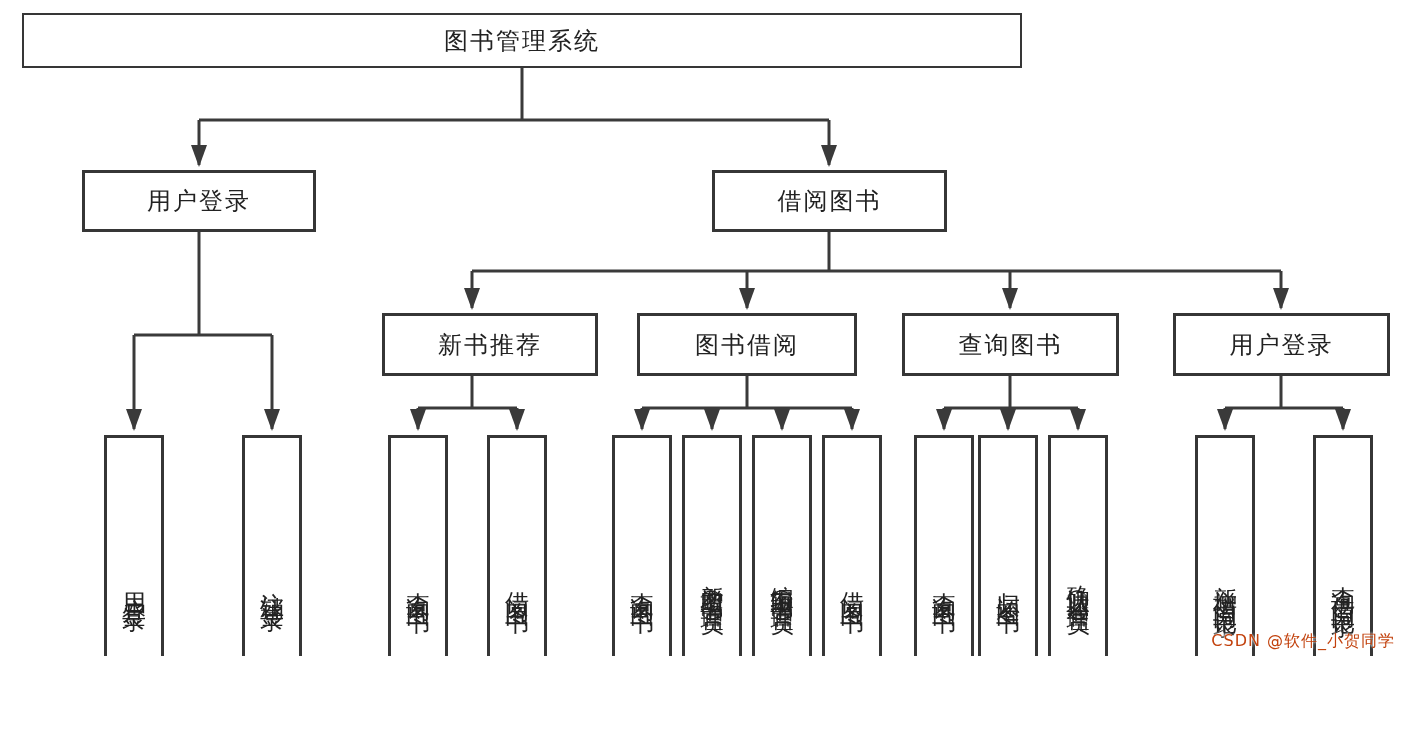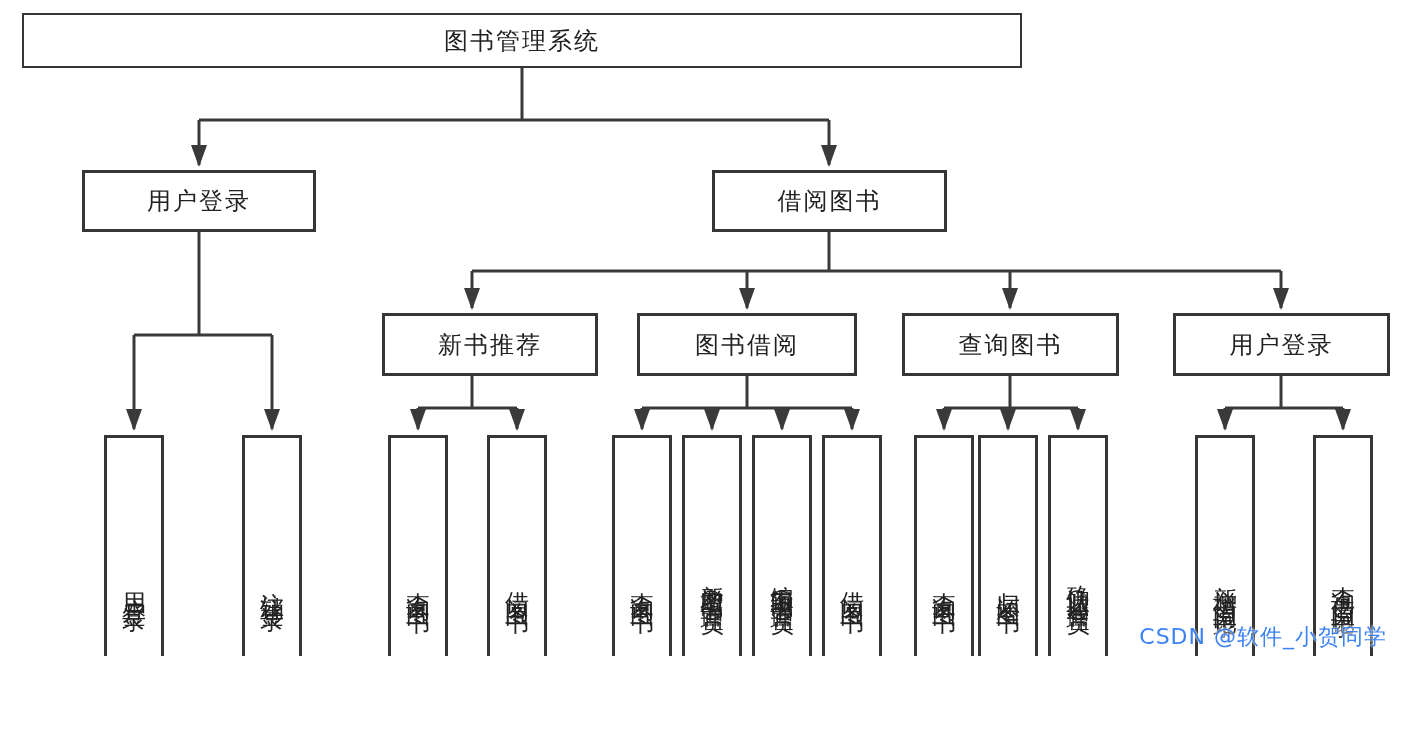--- a/index.html
+++ b/index.html
@@ -7,21 +7,21 @@
           font-family:"DejaVu Sans",sans-serif;}
   .connectors{position:absolute;left:0;top:0;width:1405px;height:747px;}
   .node{position:absolute;box-sizing:border-box;background:#fff;border:3px solid #363636;
         display:flex;align-items:center;justify-content:center;color:#222222;
         font-size:24px;line-height:1;white-space:nowrap;}
   .hbox{letter-spacing:2px;}
   .root{border-width:2px;}
   .vbox{writing-mode:vertical-rl;text-orientation:mixed;letter-spacing:6px;
         width:60px;height:300px;top:435px;}
   .vbox.long{letter-spacing:4px;font-size:23px;}
-  .watermark{position:absolute;right:18px;bottom:4px;font-size:22px;color:#3b82f6;
+  .watermark{position:absolute;right:10px;bottom:4px;font-size:16px;color:#c2410c;
         letter-spacing:1px;white-space:nowrap;
         text-shadow:1px 1px 2px rgba(255,255,255,.85),-1px -1px 2px rgba(255,255,255,.85);}
 </style>
 </head>
 <body>
 
 <div class="canvas">
 
   <svg class="connectors" viewBox="0 0 1405 747" xmlns="http://www.w3.org/2000/svg">
     <defs>

